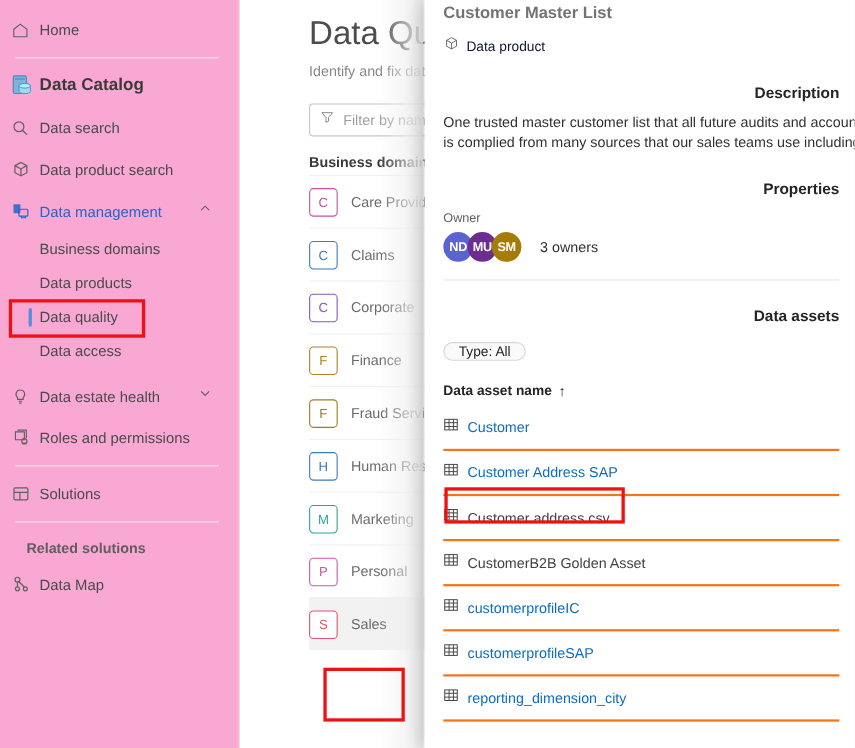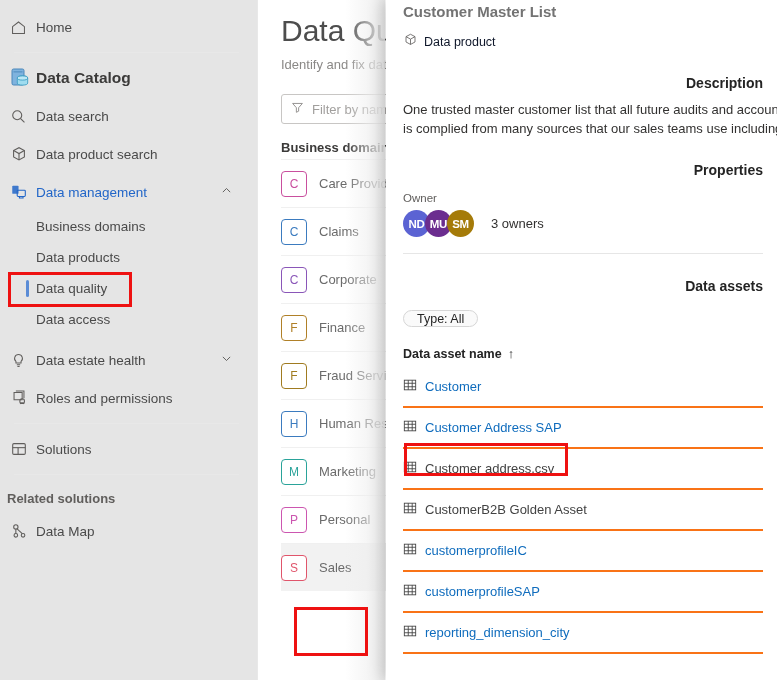--- a/index.html
+++ b/index.html
@@ -12,22 +12,22 @@
   #app {
     position: relative;
     width: 777px; height: 680px;
     background: #ffffff;
   }
 
   
   .sidebar {
     position: absolute;
     left: 0; top: 0;
-    width: 258px; height: 680px;
-    background: #e5e5e5;
+    width: 218px; height: 680px;
+    background: #f9a8d4;
     border-right: 1px solid #e8e8e8;
     padding-top: 8px;
   }
   .nav-row {
     display: flex; align-items: center;
     height: 38px;
     padding-left: 10px;
     position: relative;
     cursor: pointer;
   }
@@ -69,21 +69,21 @@
     background: #5b8cd6;
     border-radius: 2px;
   }
   .divider {
     height: 1px; background: #e8e8e8;
     margin: 6px 18px 6px 14px;
   }
   .group-hdr {
     font-size: 13px; font-weight: bold;
     color: #605e5c;
-    padding: 10px 0 6px 7px;
+    padding: 10px 0 6px 24px;
   }
 
   
   .redbox {
     position: absolute;
     border: 3px solid #ee1111;
     pointer-events: none;
     z-index: 50;
   }
 

